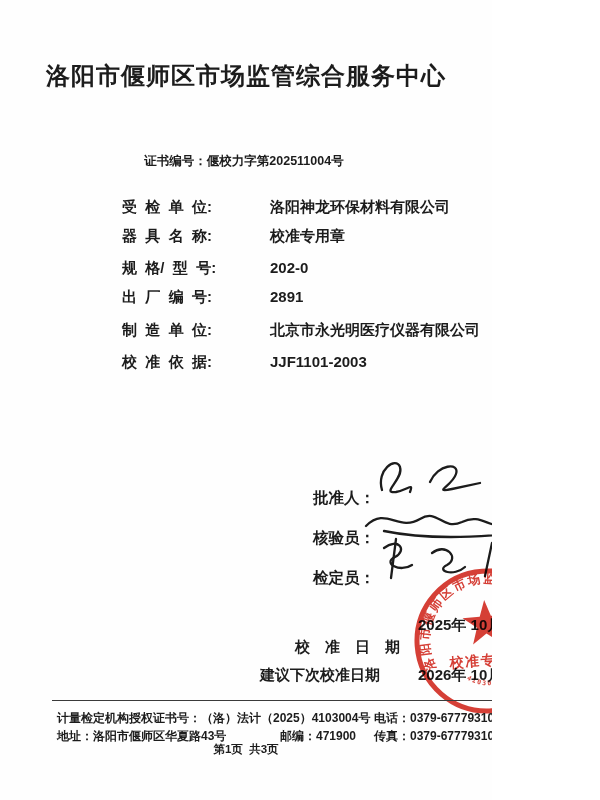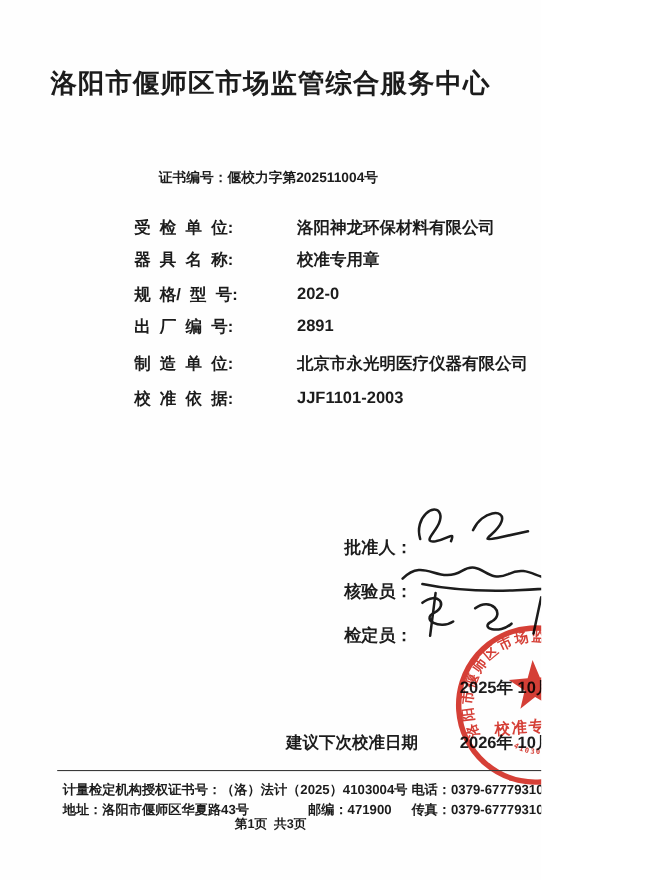--- a/index.html
+++ b/index.html
@@ -93,20 +93,21 @@
   </svg>
   <svg class="sig" style="left:366px;top:534px" width="210" height="52" viewBox="0 0 210 52">
     <path d="M 18 14 C 32 3 42 16 29 23 C 16 29 34 39 46 31"></path>
     <path d="M 30 5 L 25 44"></path>
     <path d="M 66 19 C 80 8 94 24 81 31 C 69 37 88 43 99 33"></path>
     <path d="M 126 9 L 119 42"></path>
     <path d="M 142 7 L 137 40"></path>
     <path d="M 156 12 C 168 6 178 18 167 25 C 156 31 172 38 180 29"></path>
   </svg>
 
+  <span class="dlabel" style="left:295px;top:638px">校　准　日　期</span>
   <span class="dvalue" style="top:616px">2025年 10月 27日</span>
   <span class="dlabel" style="left:260px;top:666px">建议下次校准日期</span>
   <span class="dvalue" style="top:666px">2026年 10月 26日</span>
 
   <svg class="stamps" width="600" height="800" viewBox="0 0 600 800">
     <defs>
       <path id="ring-arc-1" d="M -50 29 A 58 58 0 1 1 50 29"></path>
       <path id="code-arc-1" d="M -26 34 A 38 38 0 0 0 26 34"></path>
       <path id="ring-arc-2" d="M -50 29 A 58 58 0 1 1 50 29"></path>
       <path id="code-arc-2" d="M -26 34 A 38 38 0 0 0 26 34"></path>

